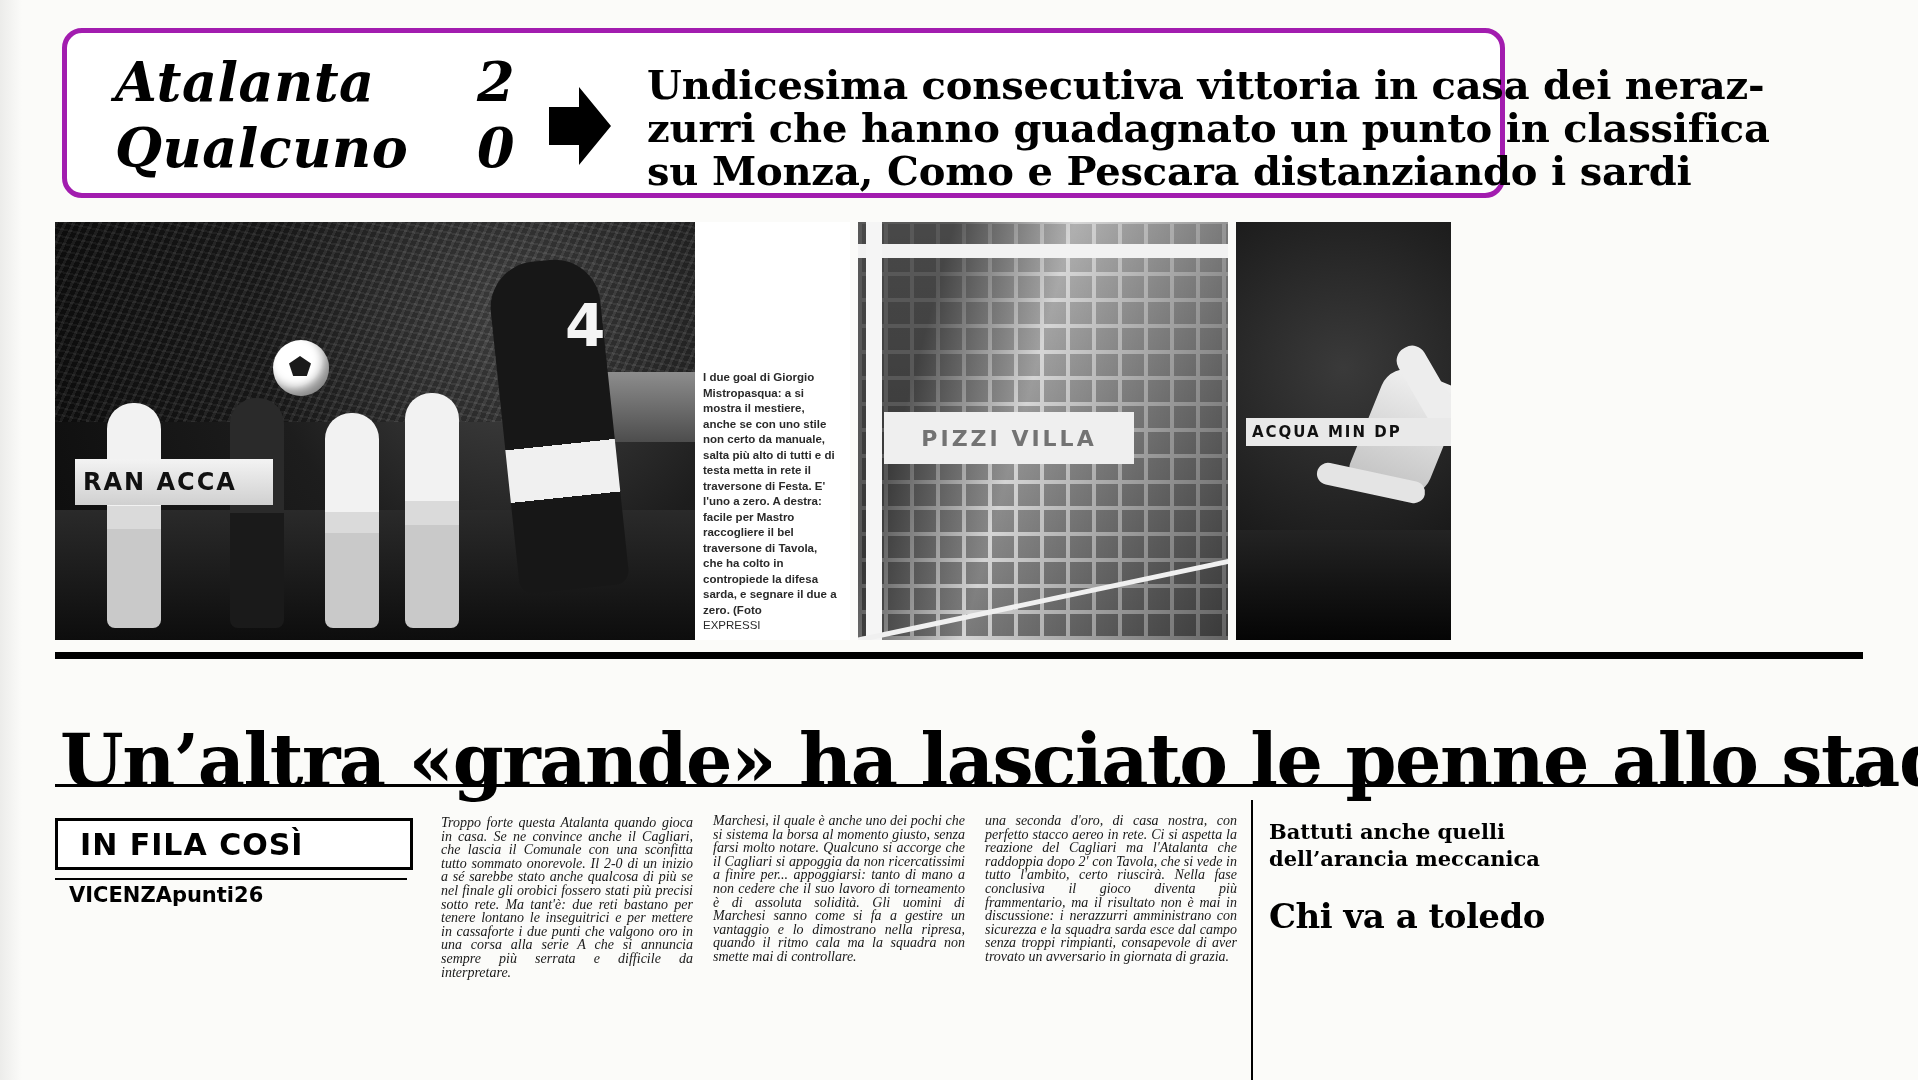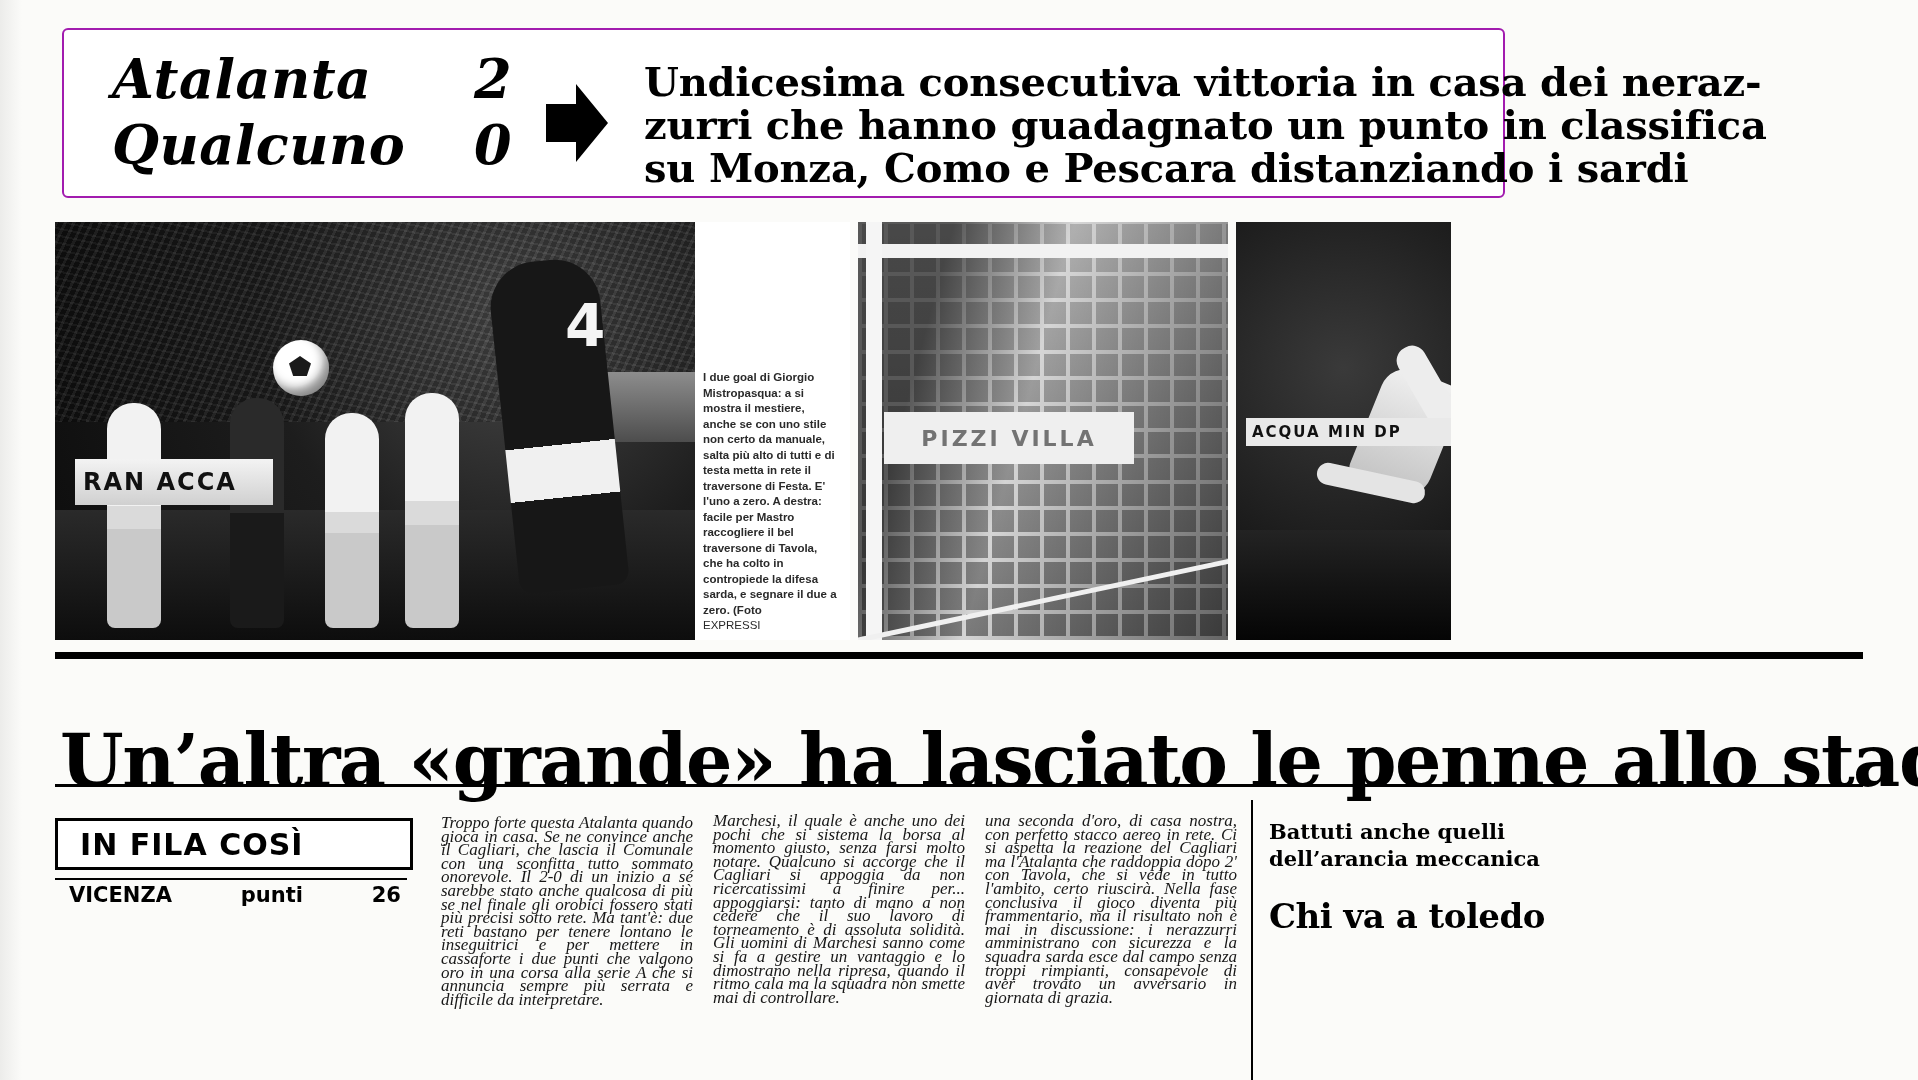--- a/index.html
+++ b/index.html
@@ -23,22 +23,22 @@
     background: #fbfbf9;
   }
 
   
   .banner {
     position: absolute;
     left: 62px;
     top: 28px;
     width: 1443px;
     height: 170px;
-    border: 2px solid #a21caf;
-    border-radius: 6px;
+    border: 5px solid #a21caf;
+    border-radius: 20px;
     background: #fff;
     box-sizing: border-box;
   }
   .score-block {
     position: absolute;
     left: 48px;
     top: 16px;
     width: 400px;
   }
   .score-line {
@@ -287,31 +287,30 @@
   }
   .standings {
     width: 352px;
     margin-top: 8px;
     font-family: "DejaVu Sans", sans-serif;
     font-weight: bold;
     font-size: 21px;
   }
   .standings .row {
     display: flex;
-    justify-content: space-between;
     padding: 3px 6px 3px 14px;
     border-top: 2px solid #000;
   }
 
   .col-text {
     width: 272px;
     padding: 14px 14px 0 6px;
     box-sizing: border-box;
     font-family: "Liberation Serif", serif;
-    font-size: 17px;
+    font-size: 14px;
     line-height: 13.6px;
     text-align: justify;
     font-style: italic;
     color: #171717;
   }
   .col-text.first { padding-top: 16px; }
 
   .col-last {
     width: 330px;
     padding-left: 16px;

